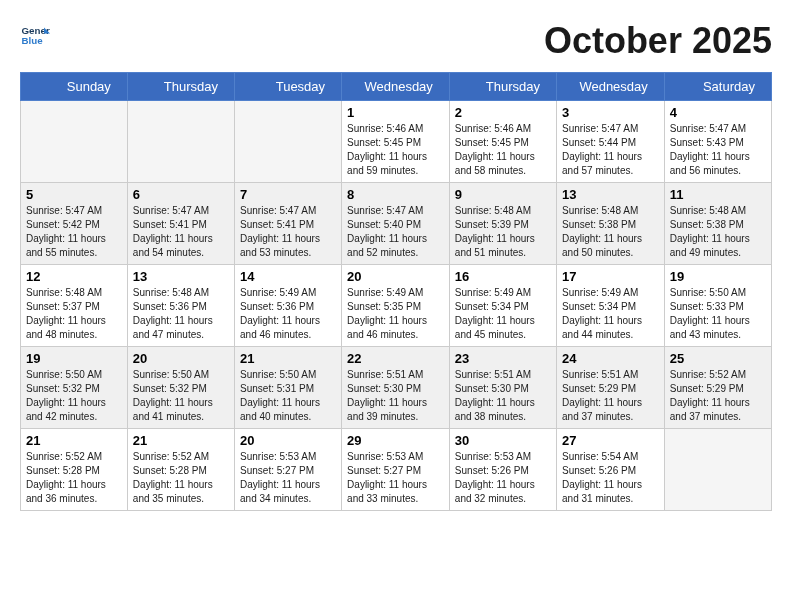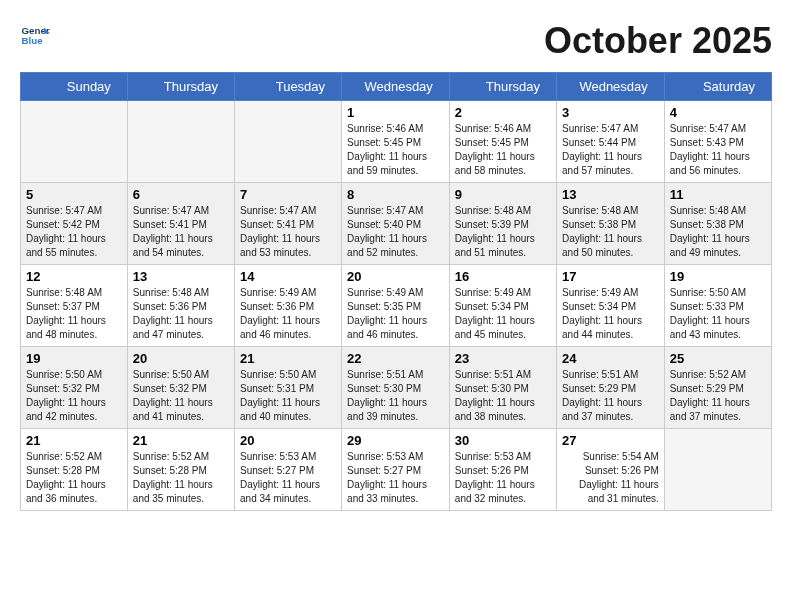--- a/index.html
+++ b/index.html
@@ -298,20 +298,20 @@
 Daylight: 11 hours and 33 minutes.</div>
         </td>
         <td>
           <div class="day-number">30</div>
           <div class="day-info" style="white-space: pre-line;">Sunrise: 5:53 AM
 Sunset: 5:26 PM
 Daylight: 11 hours and 32 minutes.</div>
         </td>
         <td>
           <div class="day-number">27</div>
-          <div class="day-info" style="white-space: pre-line; text-align: right;">Sunrise: 5:54 AM
+          <div class="day-info" style="white-space: pre-line;">Sunrise: 5:54 AM
 Sunset: 5:26 PM
 Daylight: 11 hours and 31 minutes.</div>
         </td>
         <td class="empty-cell"></td>
       </tr>
     </tbody>
 </table>
 
 </body></html>

